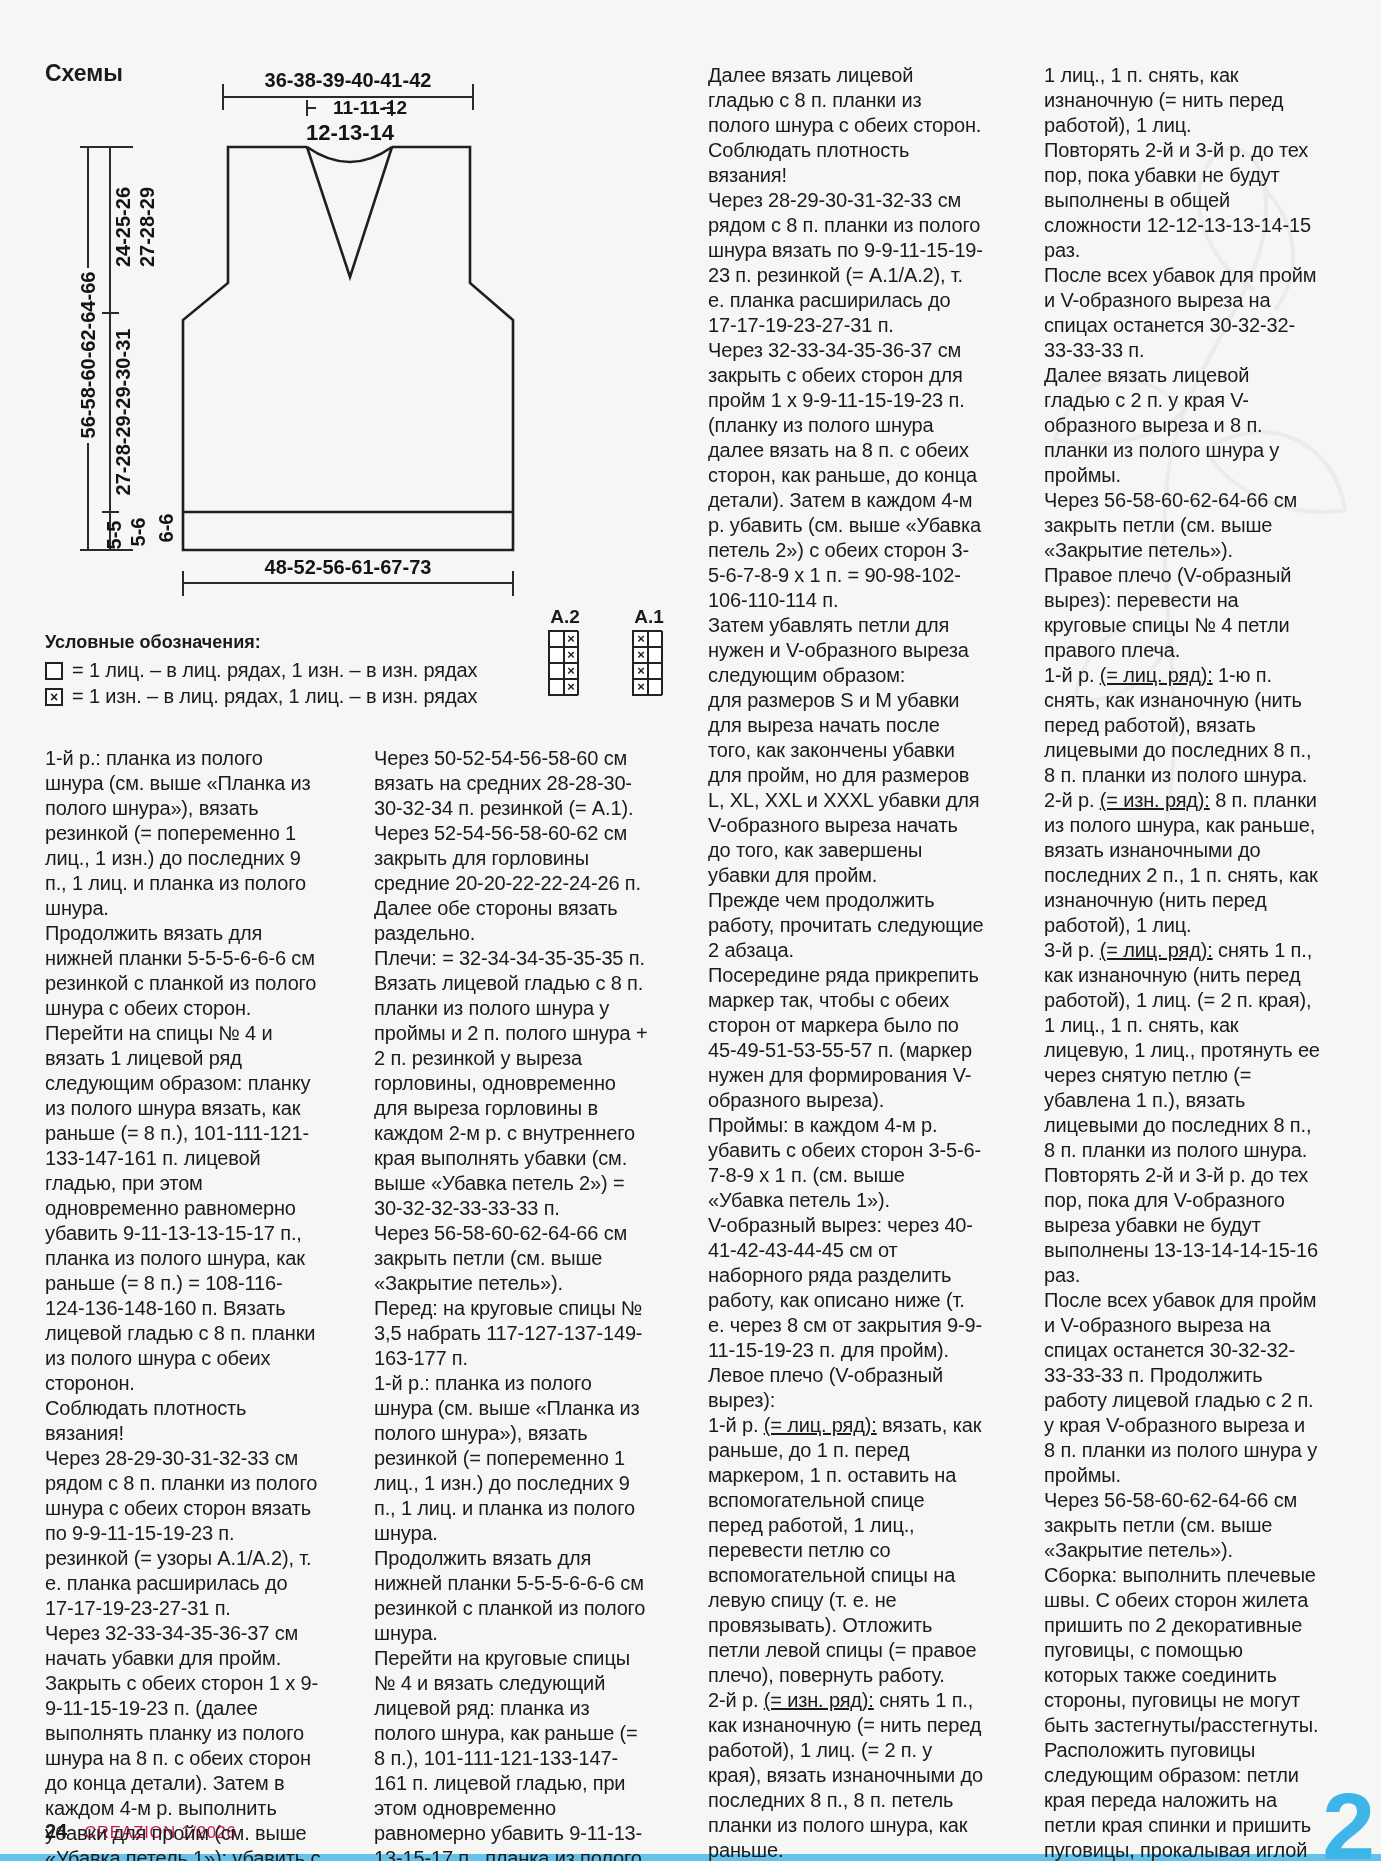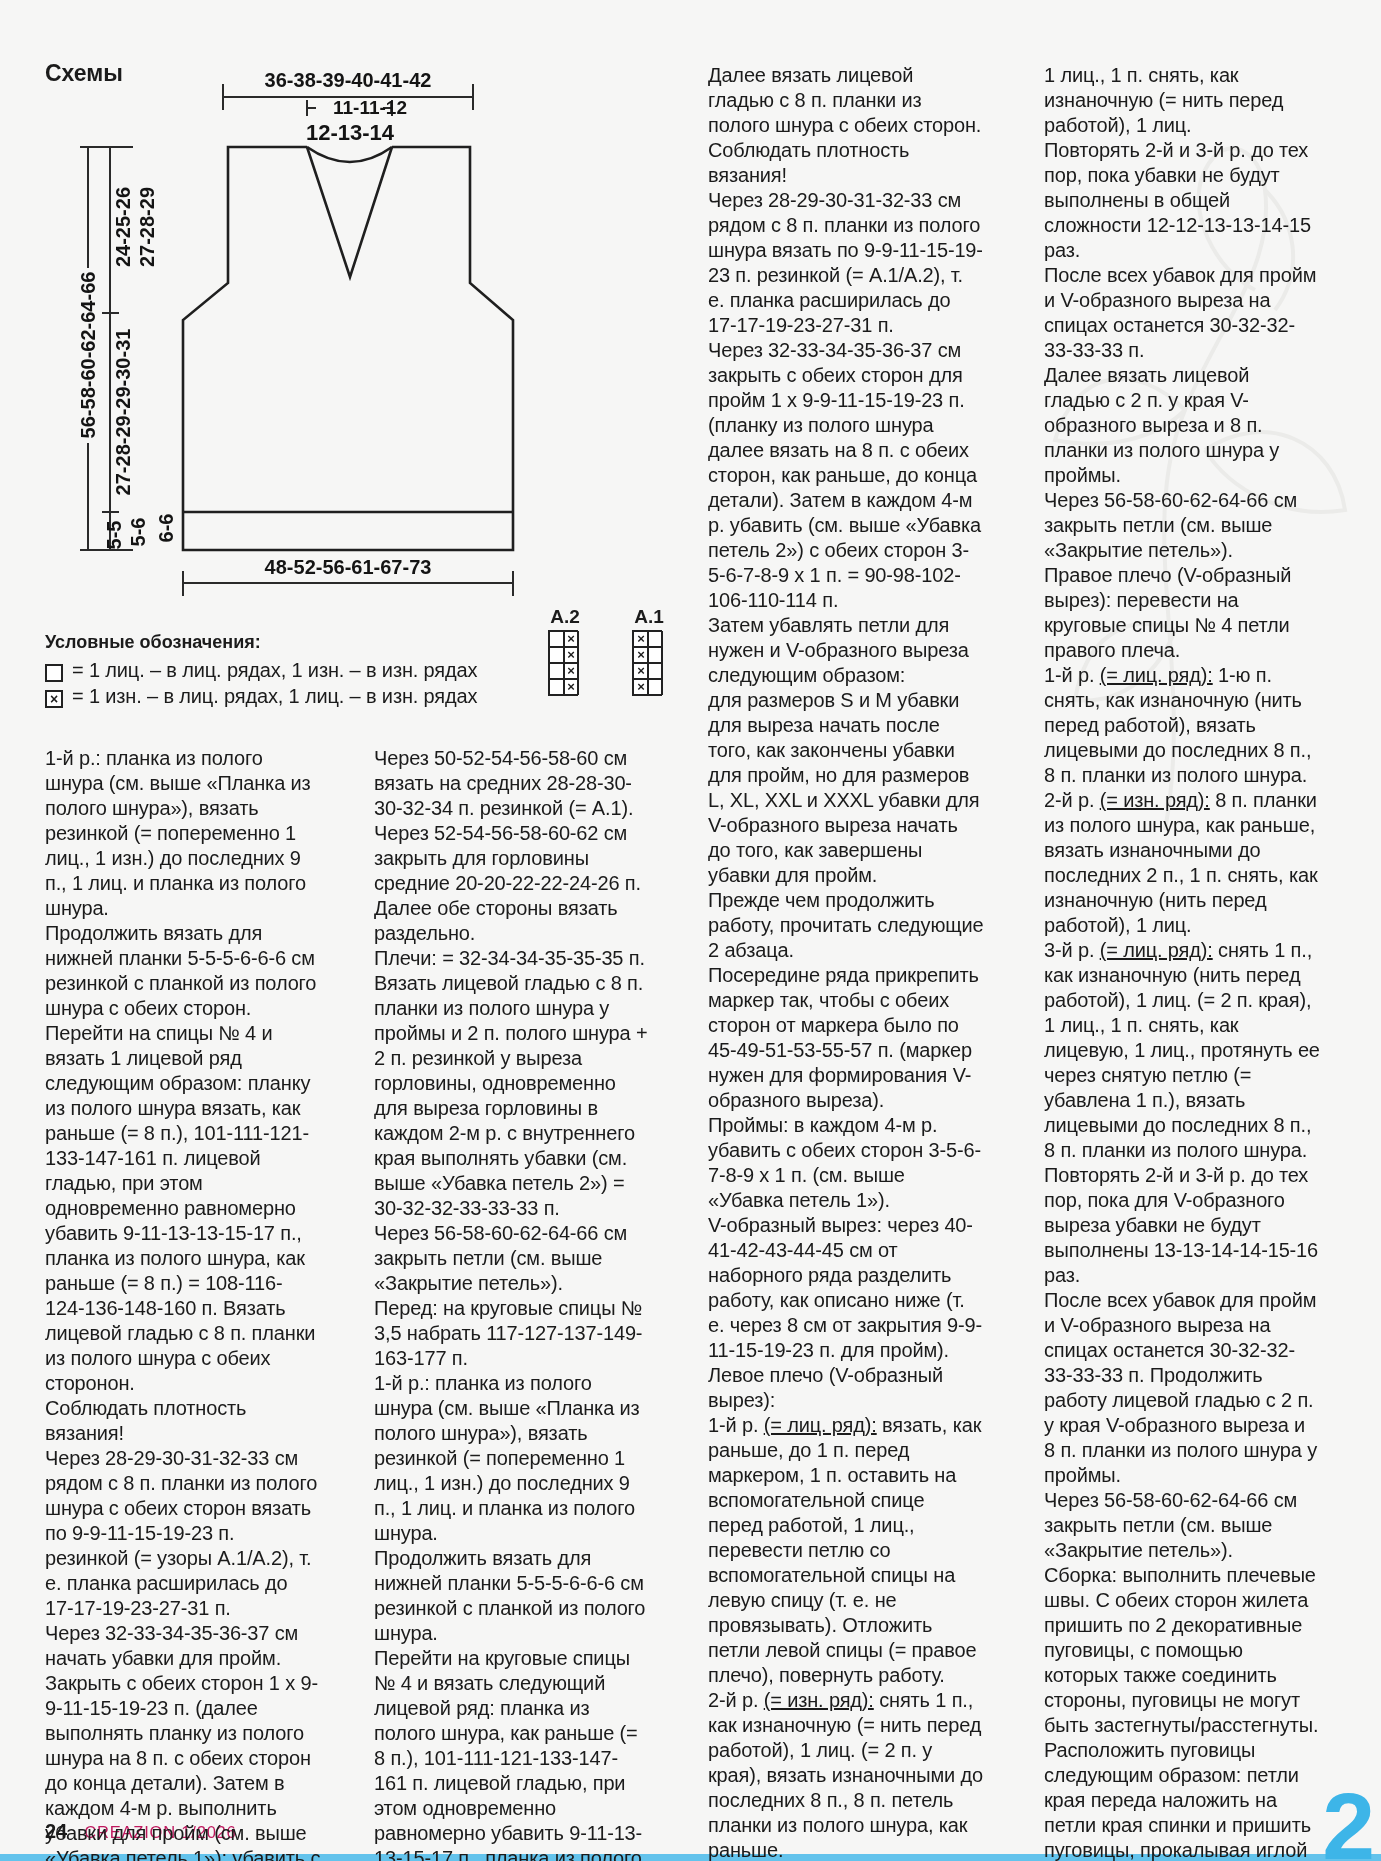--- a/index.html
+++ b/index.html
@@ -21,21 +21,21 @@
   
   #schematic{position:absolute;left:40px;top:55px;width:640px;height:600px;text-decoration:underline;}
   #schematic svg{position:absolute;left:0;top:0;}
   .schemes-title{position:absolute;left:5px;top:5px;font-size:23px;font-weight:700;}
   .mlabel{position:absolute;font-weight:700;font-size:20px;color:#141414;white-space:nowrap;}
   .hcenter{transform:translate(-50%,-50%);}
   .rot{transform:translate(-50%,-50%) rotate(-90deg);}
   
   #legend{position:absolute;left:45px;top:632px;width:650px;height:120px;}
   .legend-title{font-size:18px;font-weight:700;margin:0 0 6px 0;}
-  .legend-row{display:flex;align-items:flex-end;gap:9px;margin-top:3px;font-size:20px;letter-spacing:-0.15px;}
+  .legend-row{display:flex;align-items:center;gap:9px;margin-top:3px;font-size:20px;letter-spacing:-0.15px;}
   .sym{width:14px;height:14px;border:2px solid #222;display:inline-flex;align-items:center;justify-content:center;
        font-size:14px;font-weight:700;line-height:12px;background:#fff;flex:0 0 auto;}
   .mini-chart{position:absolute;top:-26px;width:34px;}
   .mini-chart .mc-label{font-size:19px;font-weight:700;text-align:center;margin-bottom:2px;}
   .mc-grid{display:grid;grid-template-columns:14px 14px;border:1.5px solid #222;width:fit-content;background:#fff;}
   .mc-cell{width:14px;height:14px;border:0.8px solid #222;display:flex;align-items:center;justify-content:center;
            font-size:13px;font-weight:700;line-height:12px;}
   #chart-0{left:503px;} #chart-1{left:587px;}
   
   #footer{position:absolute;left:45px;top:1820px;display:flex;align-items:baseline;}

